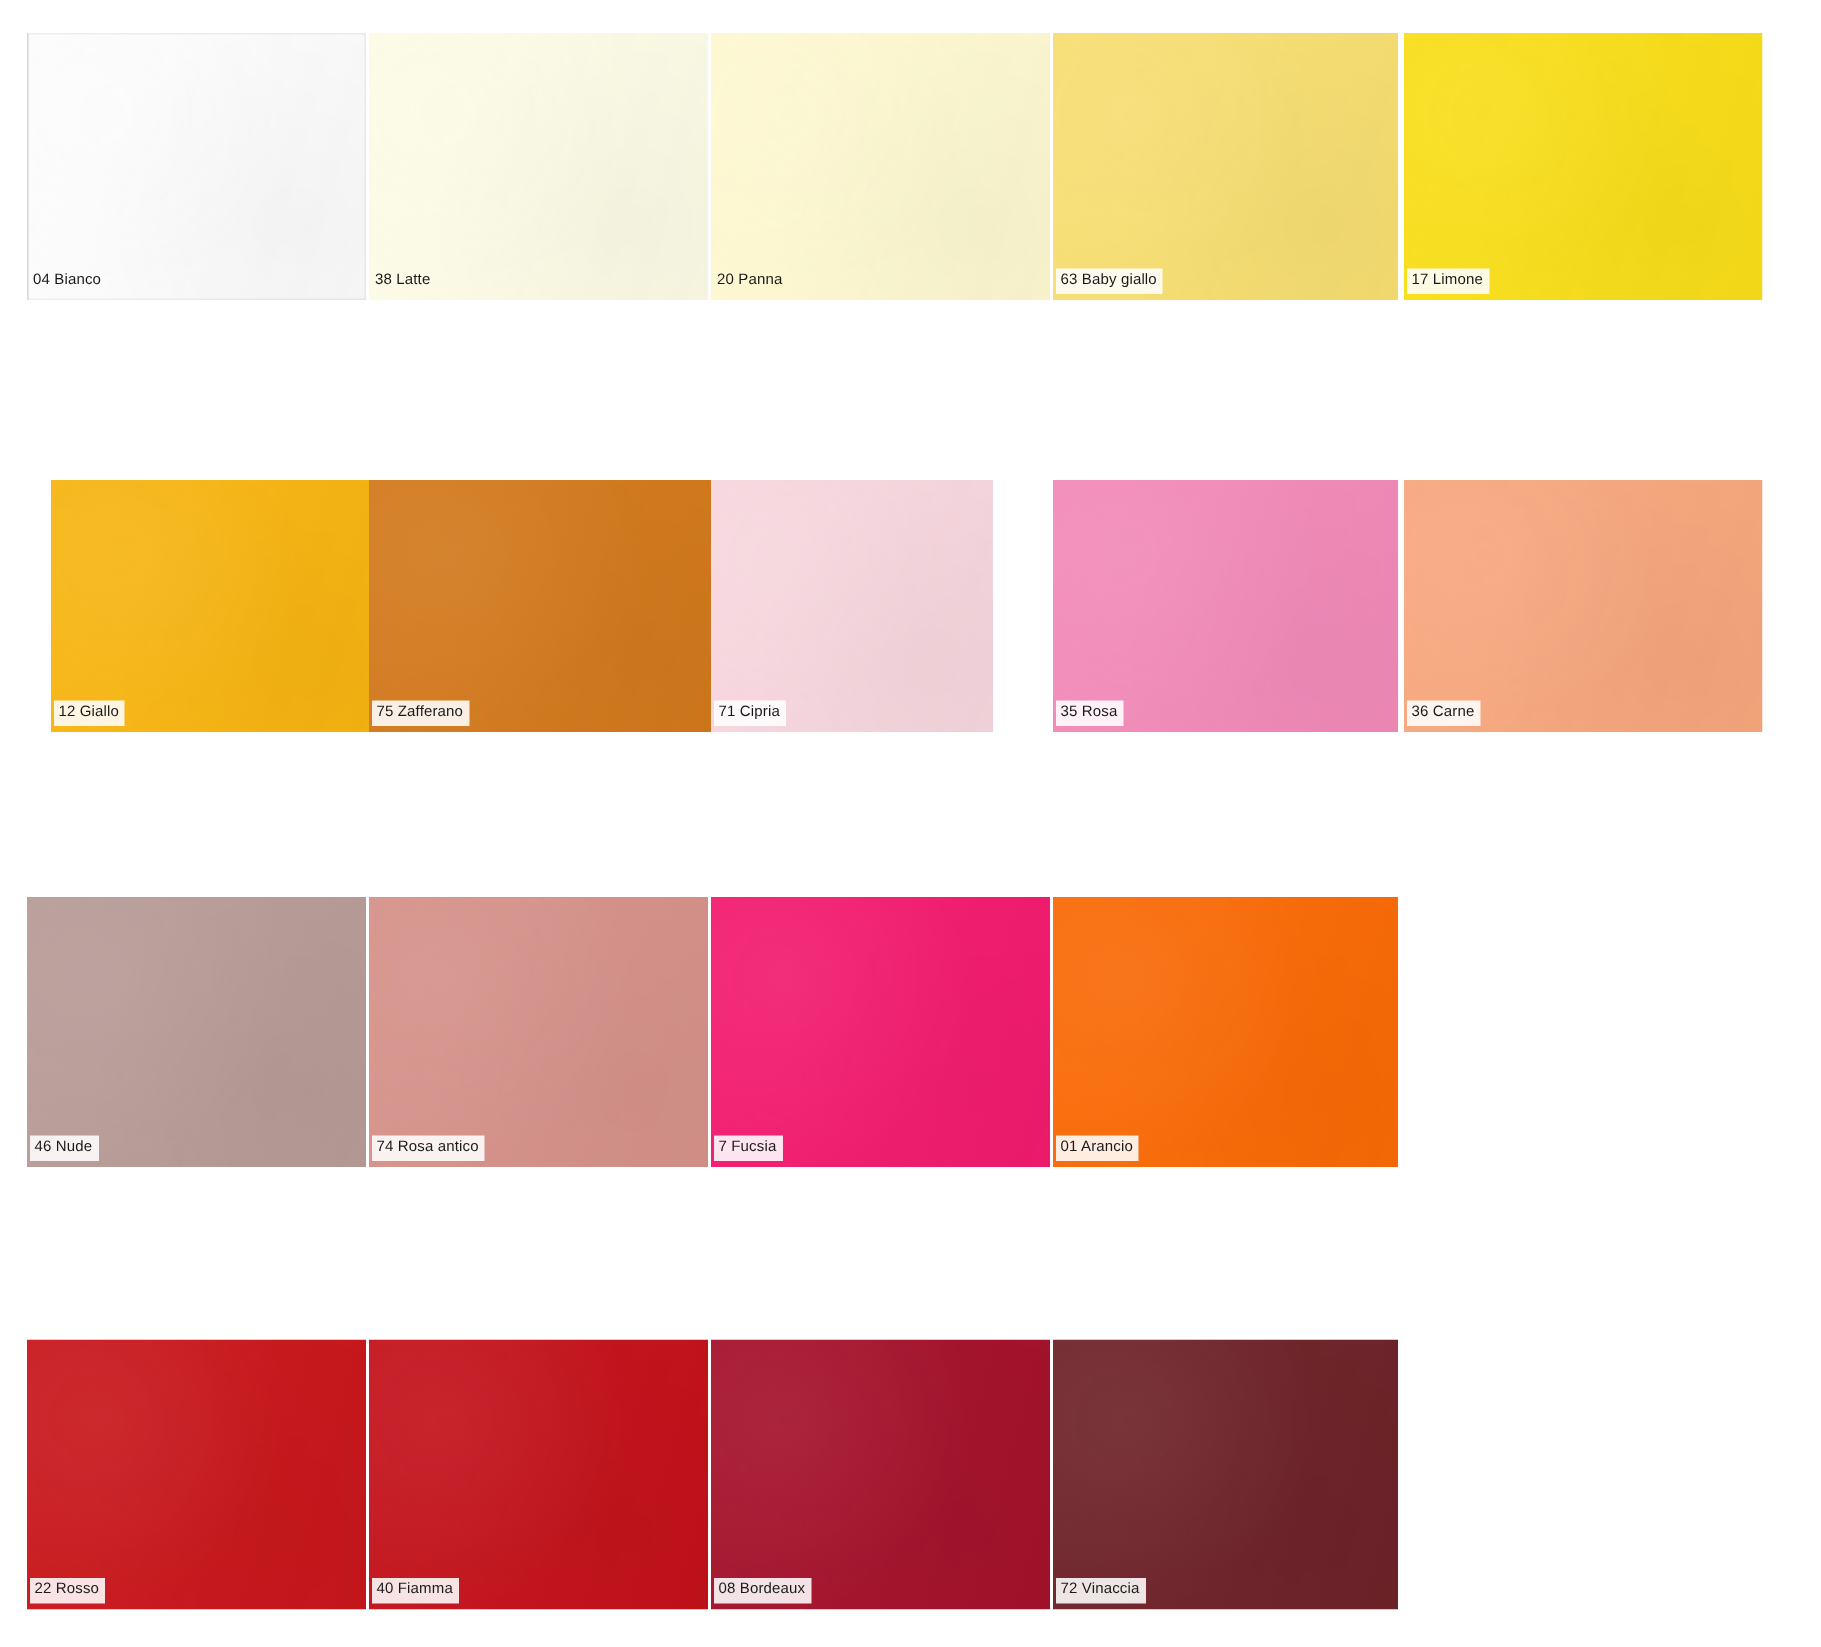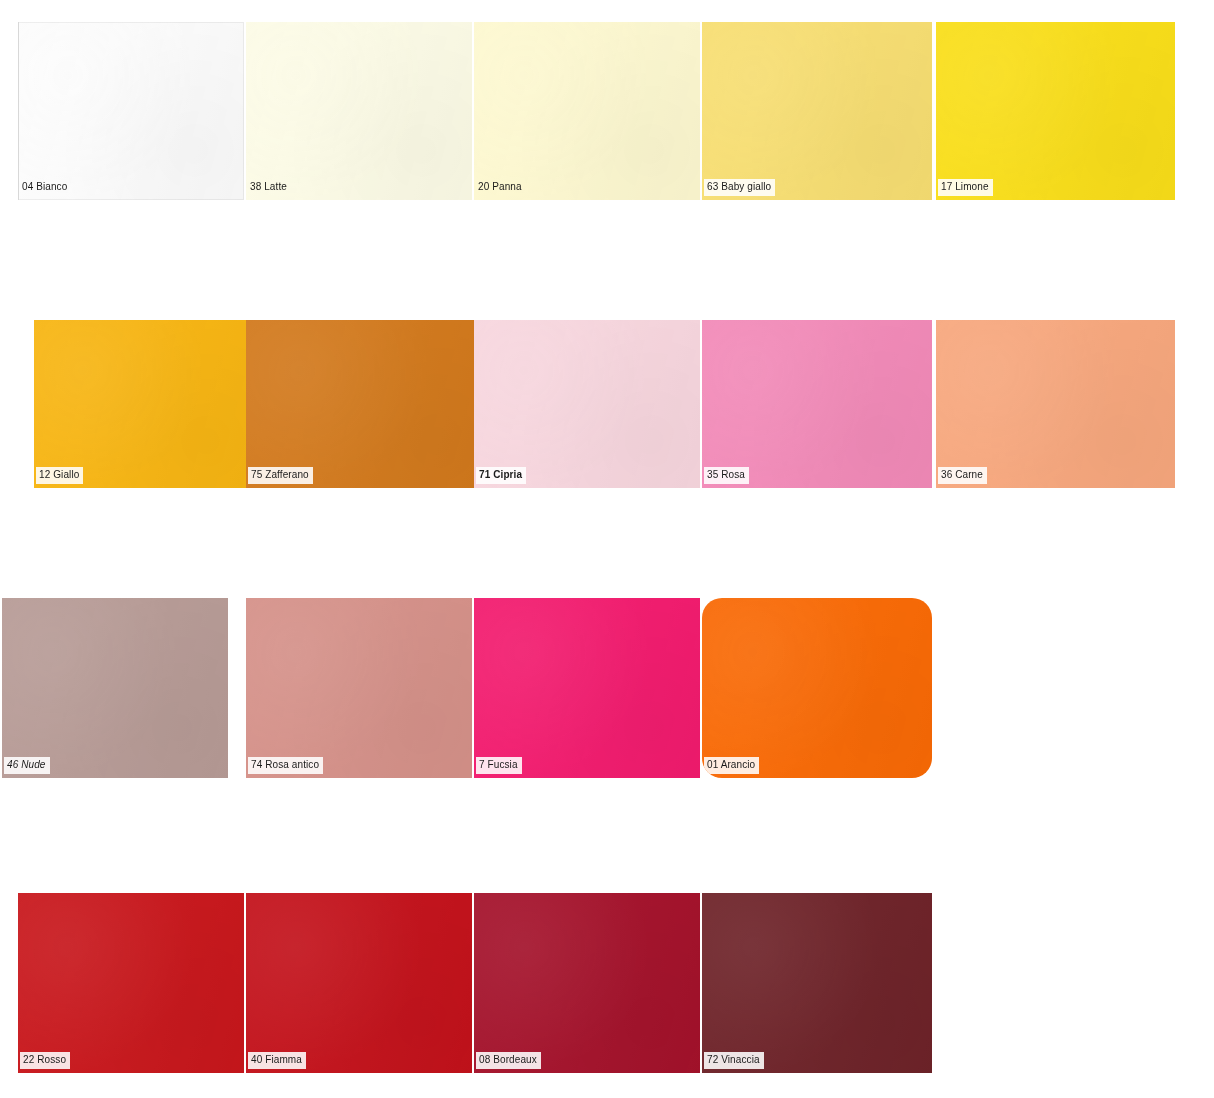--- a/index.html
+++ b/index.html
@@ -124,53 +124,53 @@
       <div class="swatch" style="left: 18px; width: 221px; margin-left: 16px;">
         <div class="swatch-surface" title="#F7B512" style="background: rgb(247, 181, 18);"></div>
         <div class="swatch-grain"></div>
         <div class="swatch-label">12 Giallo</div>
       </div>
       <div class="swatch" style="left: 246px; width: 244px;">
         <div class="swatch-surface" title="#D2791C" style="background: rgb(210, 121, 28);"></div>
         <div class="swatch-grain"></div>
         <div class="swatch-label">75 Zafferano</div>
       </div>
-      <div class="swatch" style="left: 474px; width: 226px; font-weight: bold;">
+      <div class="swatch" style="left: 474px; width: 188px;">
         <div class="swatch-surface" title="#F7D6DE" style="background: rgb(247, 214, 222);"></div>
         <div class="swatch-grain"></div>
         <div class="swatch-label">71 Cipria</div>
       </div>
       <div class="swatch" style="left: 702px; width: 230px;">
         <div class="swatch-surface" title="#F28AB8" style="background: rgb(242, 138, 184);"></div>
         <div class="swatch-grain"></div>
         <div class="swatch-label">35 Rosa</div>
       </div>
       <div class="swatch" style="left: 936px; width: 239px;">
         <div class="swatch-surface" title="#F7A77D" style="background: rgb(247, 167, 125);"></div>
         <div class="swatch-grain"></div>
         <div class="swatch-label">36 Carne</div>
       </div>
     </div>
     <div class="swatch-row" style="top: 598px; height: 180px;">
-      <div class="swatch" style="left: 2px; width: 226px; font-style: italic;">
+      <div class="swatch" style="left: 18px; width: 226px;">
         <div class="swatch-surface" title="#B79B96" style="background: rgb(183, 155, 150);"></div>
         <div class="swatch-grain"></div>
         <div class="swatch-label">46 Nude</div>
       </div>
       <div class="swatch" style="left: 246px; width: 226px;">
         <div class="swatch-surface" title="#D59189" style="background: rgb(213, 145, 137);"></div>
         <div class="swatch-grain"></div>
         <div class="swatch-label">74 Rosa antico</div>
       </div>
       <div class="swatch" style="left: 474px; width: 226px;">
         <div class="swatch-surface" title="#F21B6E" style="background: rgb(242, 27, 110);"></div>
         <div class="swatch-grain"></div>
         <div class="swatch-label">7 Fucsia</div>
       </div>
-      <div class="swatch" style="left: 702px; width: 230px; border-radius: 20px;">
+      <div class="swatch" style="left: 702px; width: 230px;">
         <div class="swatch-surface" title="#F96A06" style="background: rgb(249, 106, 6);"></div>
         <div class="swatch-grain"></div>
         <div class="swatch-label">01 Arancio</div>
       </div>
     </div>
     <div class="swatch-row" style="top: 893px; height: 180px;">
       <div class="swatch" style="left: 18px; width: 226px;">
         <div class="swatch-surface" title="#C8171C" style="background: rgb(200, 23, 28);"></div>
         <div class="swatch-grain"></div>
         <div class="swatch-label">22 Rosso</div>

